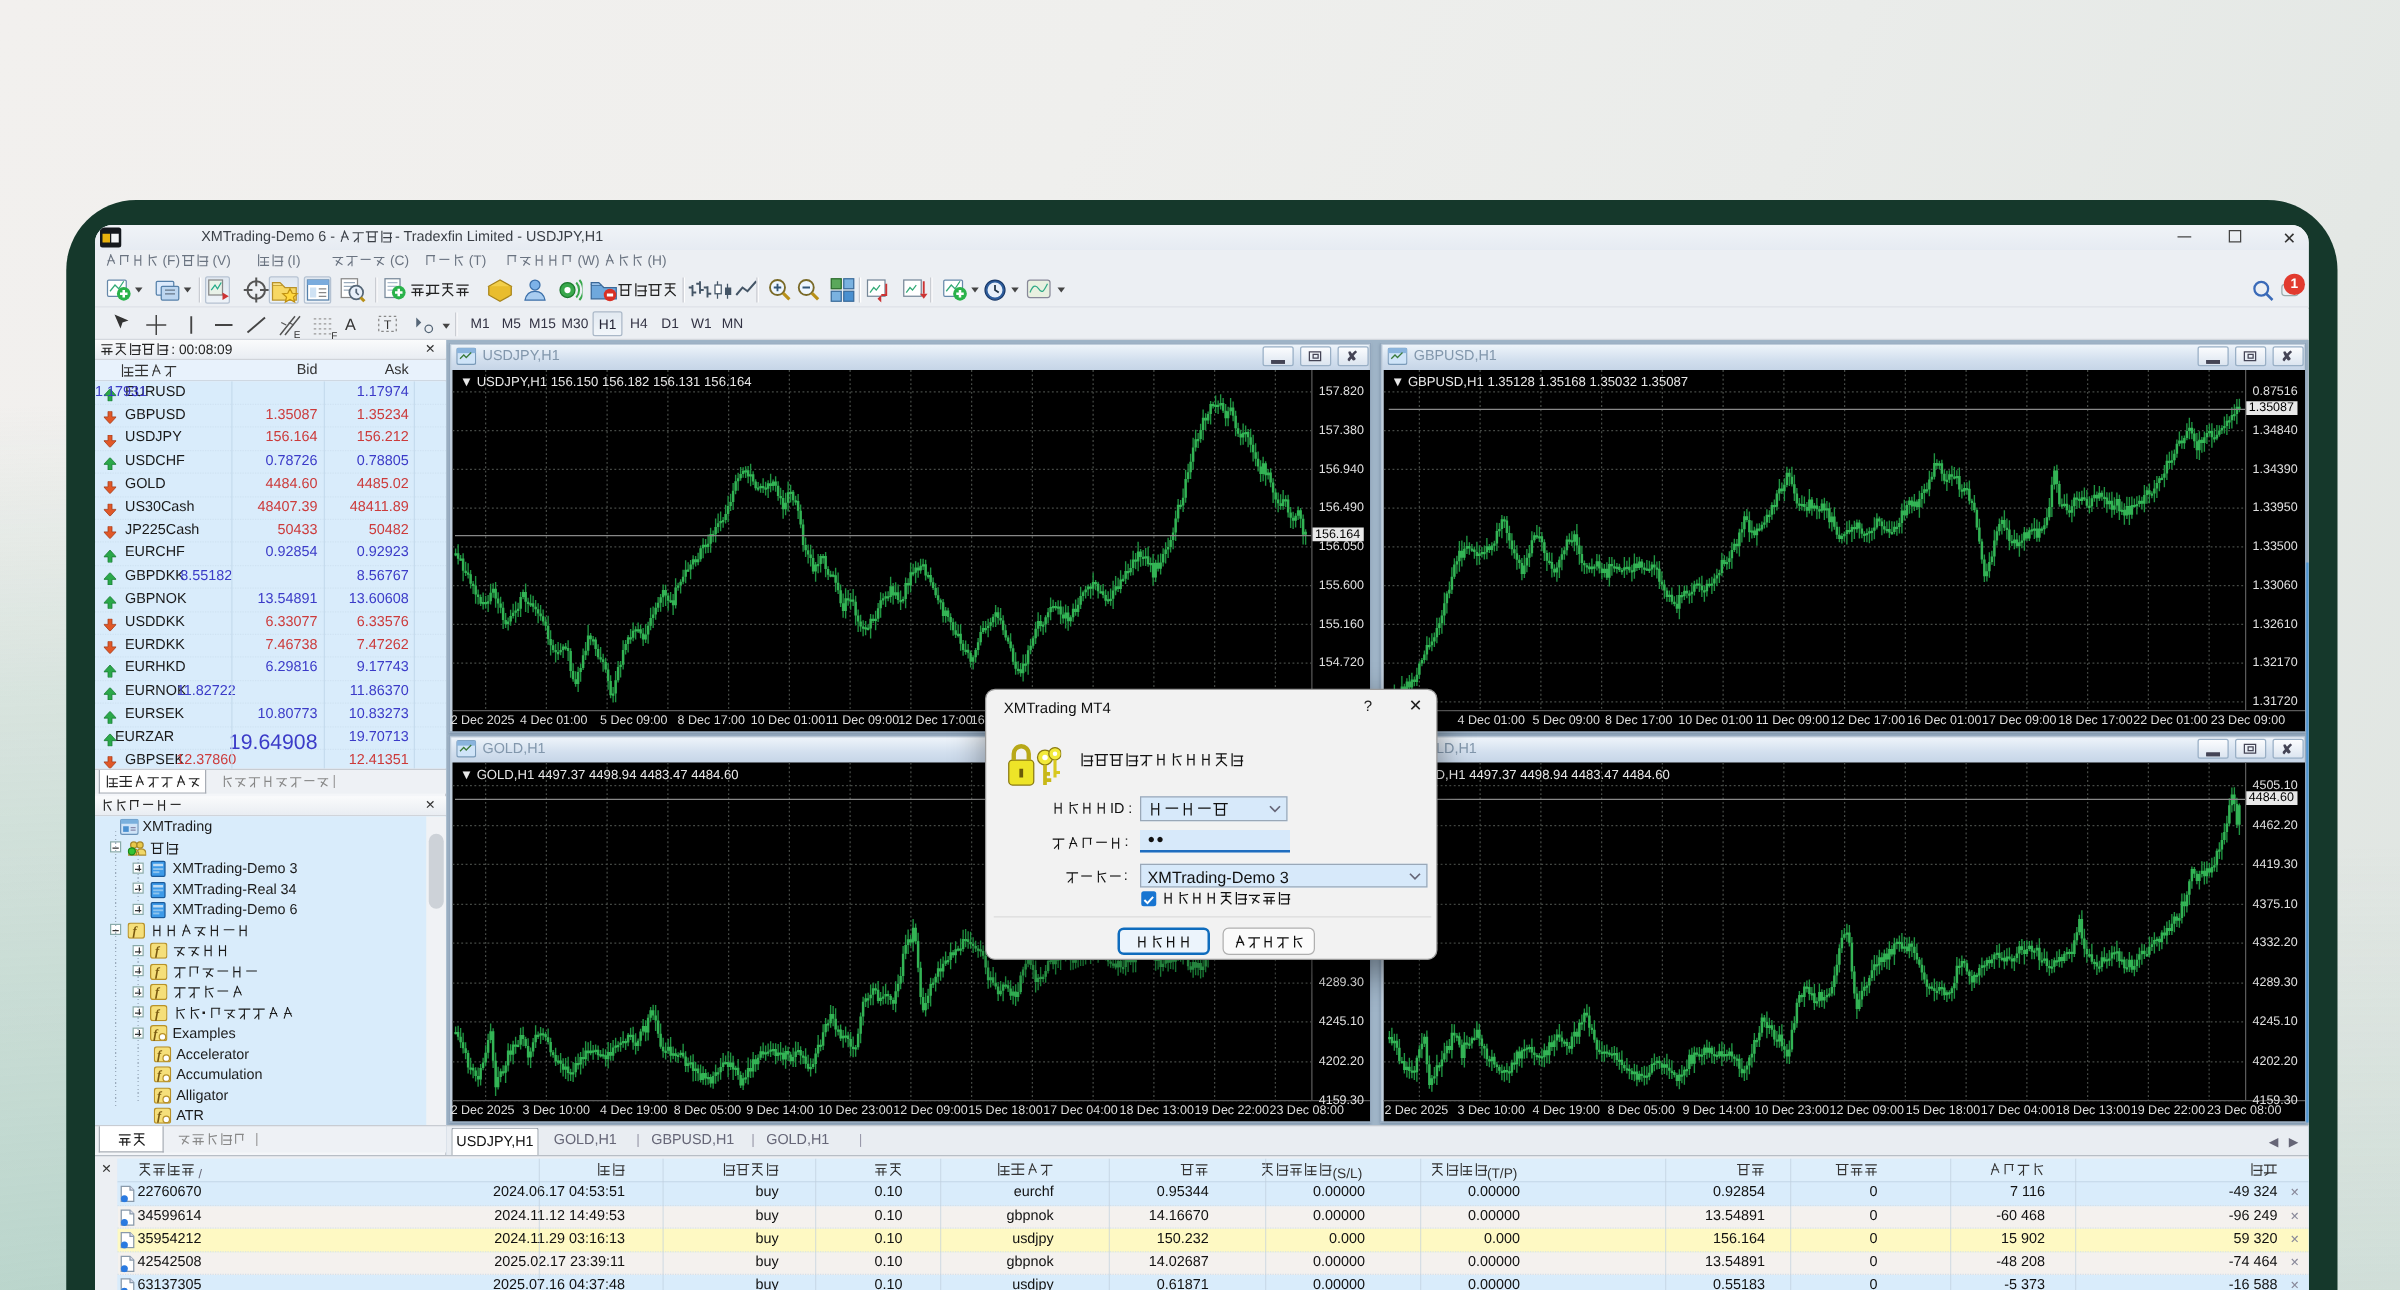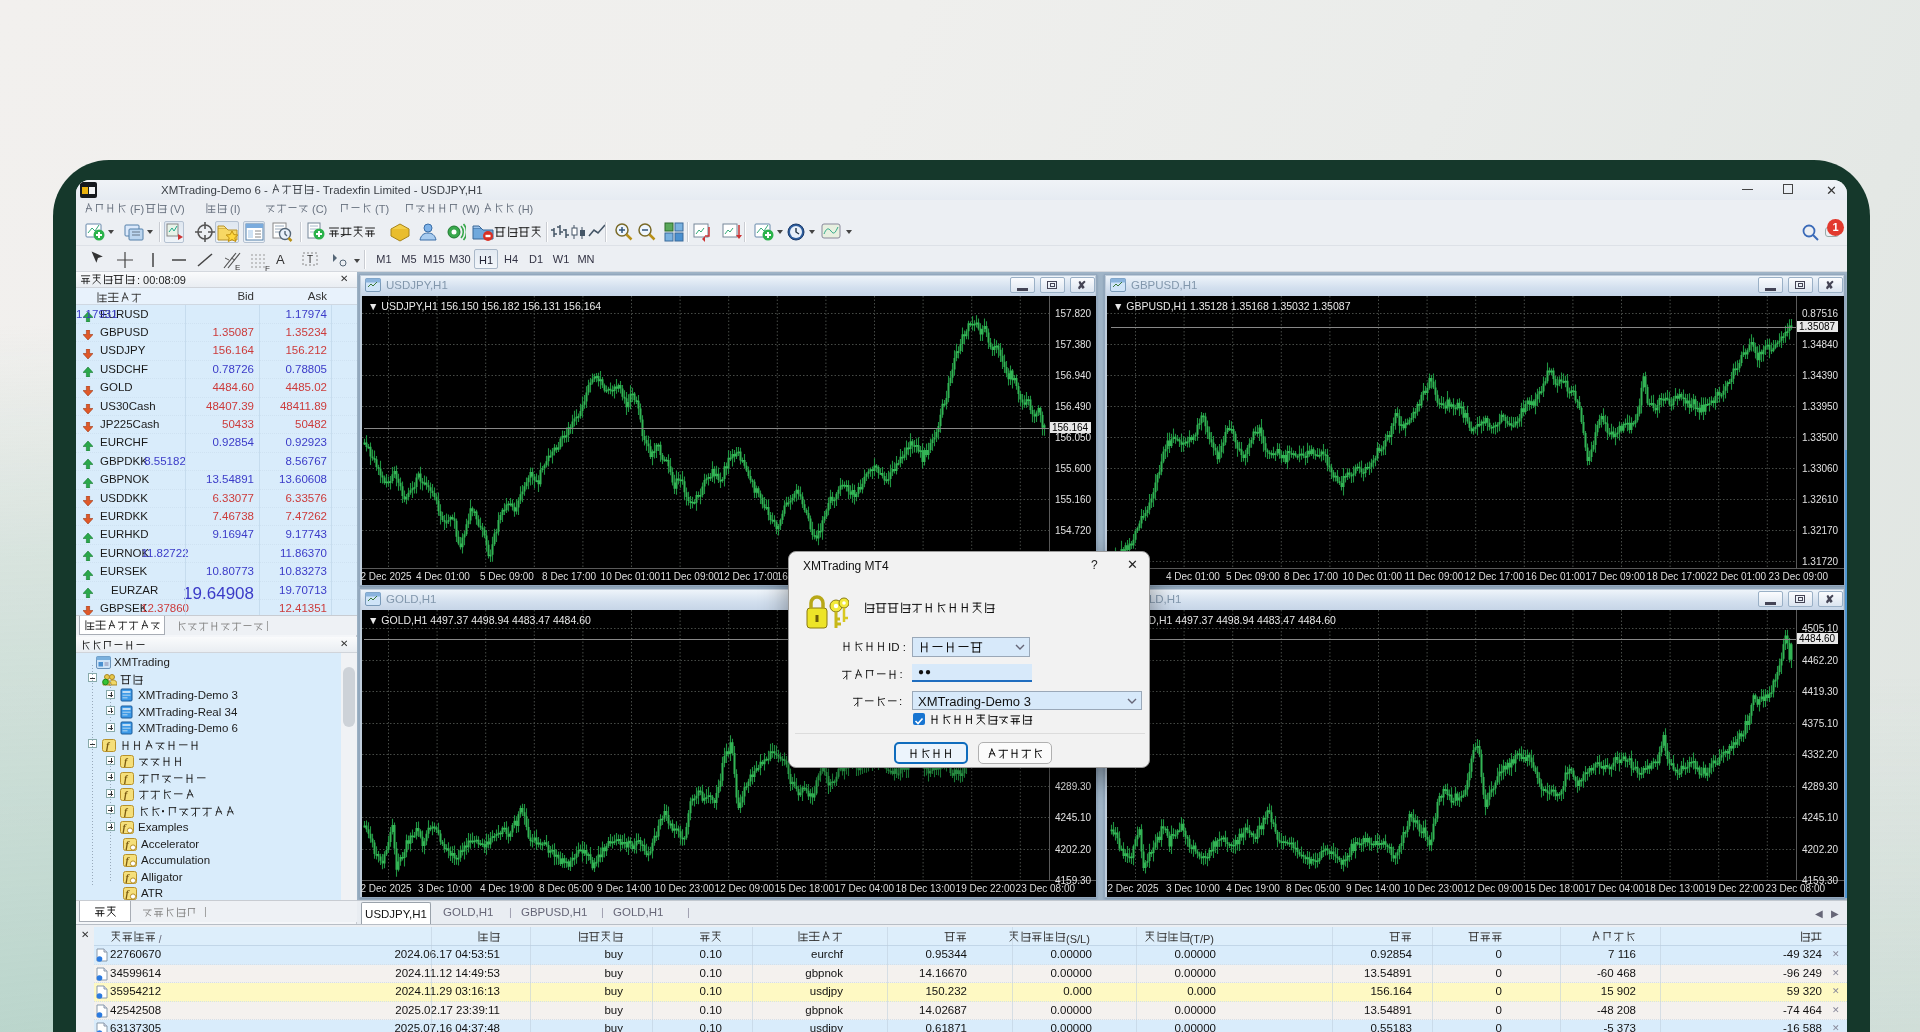--- a/index.html
+++ b/index.html
@@ -419,21 +419,21 @@
             </svg></div>
 <div class="abs" style="left:24px;top:2.5px;font-size:11.5px;color:#1a1a1a">EURDKK</div>
 <div class="abs" style="left:0;top:2.5px;width:178px;text-align:right;font-size:11.5px;color:#cc3b3b">7.46738</div>
 <div class="abs" style="left:0;top:2.5px;width:251px;text-align:right;font-size:11.5px;color:#cc3b3b">7.47262</div>
 </div>
 <div class="mw-row" style="top:220.8px;border-bottom:1px dotted #cfe2f2">
 <div class="abs" style="left:7px;top:3px"><svg width="10" height="10">
               <path d="M5 0l5 5.5H6.6V10H3.4V5.5H0z" fill="#2aa84a" stroke="#1a7a33" stroke-width="0.6"></path>
             </svg></div>
 <div class="abs" style="left:24px;top:2.5px;font-size:11.5px;color:#1a1a1a">EURHKD</div>
-<div class="abs" style="left:0;top:2.5px;width:178px;text-align:right;font-size:11.5px;color:#3b3bc8">9.16947</div>
+<div class="abs" style="left:0;top:2.5px;width:178px;text-align:right;font-size:11.5px;color:#3b3bc8">6.29816</div>
 <div class="abs" style="left:0;top:2.5px;width:251px;text-align:right;font-size:11.5px;color:#3b3bc8">9.17743</div>
 </div>
 <div class="mw-row" style="top:239.2px;border-bottom:1px dotted #cfe2f2">
 <div class="abs" style="left:7px;top:3px"><svg width="10" height="10">
               <path d="M5 0l5 5.5H6.6V10H3.4V5.5H0z" fill="#2aa84a" stroke="#1a7a33" stroke-width="0.6"></path>
             </svg></div>
 <div class="abs" style="left:24px;top:2.5px;font-size:11.5px;color:#1a1a1a">EURNOK</div>
 <div class="abs" style="left:0;top:2.5px;width:178px;text-align:center;font-size:11.5px;color:#3b3bc8">11.82722</div>
 <div class="abs" style="left:0;top:2.5px;width:251px;text-align:right;font-size:11.5px;color:#3b3bc8">11.86370</div>
 </div>
@@ -442,21 +442,21 @@
               <path d="M5 0l5 5.5H6.6V10H3.4V5.5H0z" fill="#2aa84a" stroke="#1a7a33" stroke-width="0.6"></path>
             </svg></div>
 <div class="abs" style="left:24px;top:2.5px;font-size:11.5px;color:#1a1a1a">EURSEK</div>
 <div class="abs" style="left:0;top:2.5px;width:178px;text-align:right;font-size:11.5px;color:#3b3bc8">10.80773</div>
 <div class="abs" style="left:0;top:2.5px;width:251px;text-align:right;font-size:11.5px;color:#3b3bc8">10.83273</div>
 </div>
 <div class="mw-row" style="top:276.0px;border-bottom:1px dotted #cfe2f2">
 <div class="abs" style="left:7px;top:3px"><svg width="10" height="10">
               <path d="M5 0l5 5.5H6.6V10H3.4V5.5H0z" fill="#2aa84a" stroke="#1a7a33" stroke-width="0.6"></path>
             </svg></div>
-<div class="abs" style="left:35px;top:2.5px;font-size:11.5px;color:#1a1a1a">EURZAR</div>
+<div class="abs" style="left:16px;top:2.5px;font-size:11.5px;color:#1a1a1a">EURZAR</div>
 <div class="abs" style="left:0;top:2.5px;width:178px;text-align:right;font-size:17px;color:#3b3bc8">19.64908</div>
 <div class="abs" style="left:0;top:2.5px;width:251px;text-align:right;font-size:11.5px;color:#3b3bc8">19.70713</div>
 </div>
 <div class="mw-row" style="top:294.4px;border-bottom:1px dotted #cfe2f2">
 <div class="abs" style="left:7px;top:3px"><svg width="10" height="10">
               <path d="M5 10L0 4.5h3.4V0h3.2v4.5H10z" fill="#e05828" stroke="#a03a18" stroke-width="0.6"></path>
             </svg></div>
 <div class="abs" style="left:24px;top:2.5px;font-size:11.5px;color:#1a1a1a">GBPSEK</div>
 <div class="abs" style="left:0;top:2.5px;width:178px;text-align:center;font-size:11.5px;color:#cc3b3b">12.37860</div>
 <div class="abs" style="left:0;top:2.5px;width:251px;text-align:right;font-size:11.5px;color:#cc3b3b">12.41351</div>

